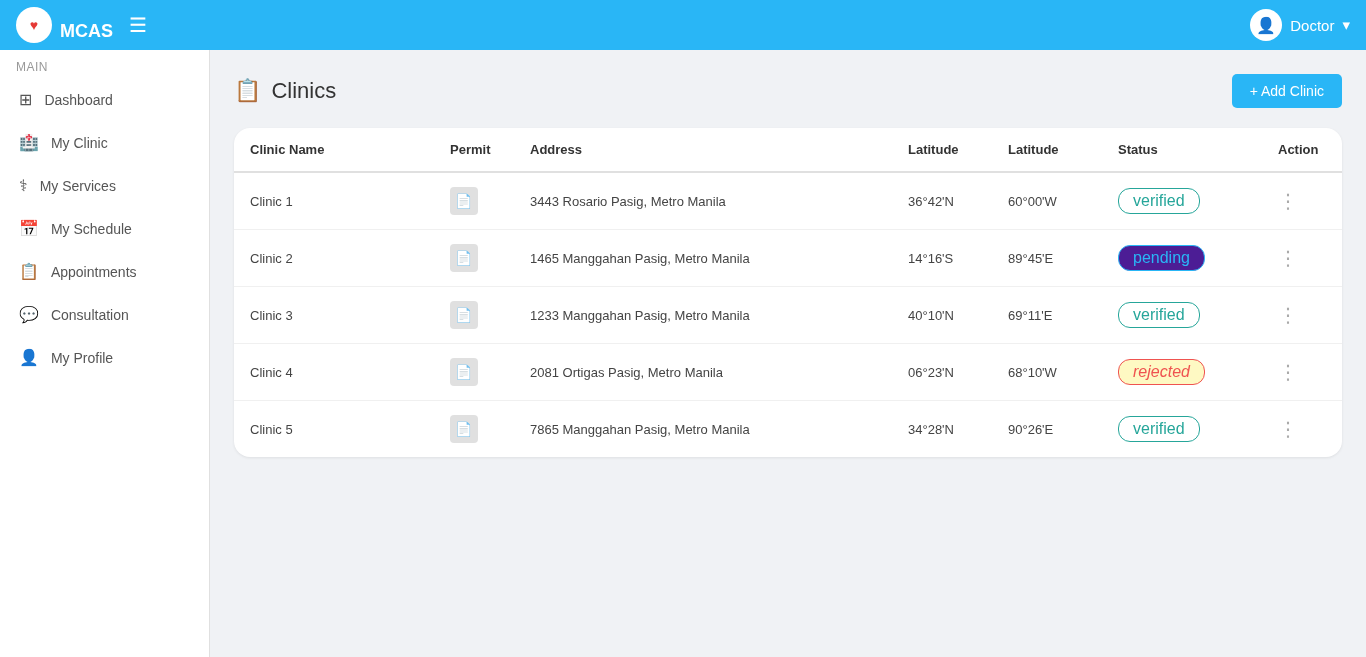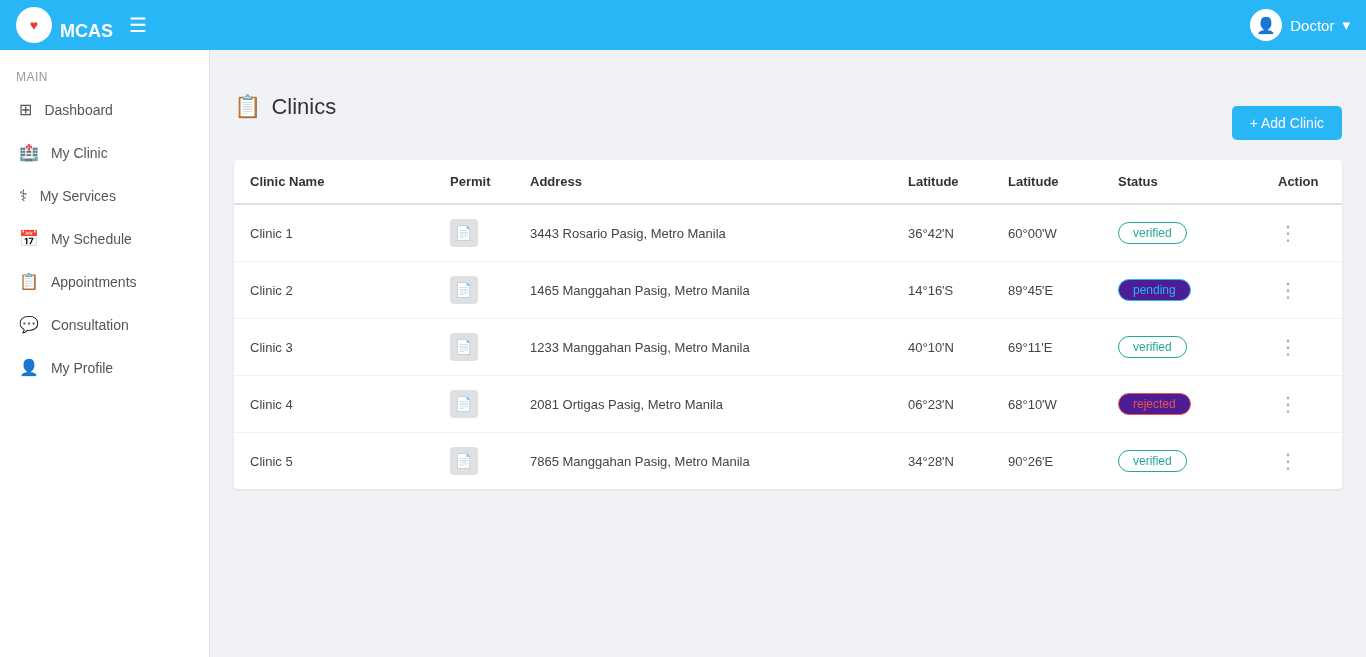--- a/index.html
+++ b/index.html
@@ -33,21 +33,20 @@
 
     
     .layout { display: flex; flex: 1; overflow: hidden; }
 
     
     .sidebar {
       width: 210px;
       background: #fff;
       border-right: 1px solid #e0e0e0;
       flex-shrink: 0;
-      padding-top: 10px;
     }
     .sidebar-section-label {
       padding: 10px 16px 4px;
       font-size: 12px;
       color: #999;
       text-transform: uppercase;
       letter-spacing: 0.5px;
     }
     .sidebar-item {
       display: flex;
@@ -83,27 +82,26 @@
       background: #29b6f6;
       color: #fff;
       border: none;
       padding: 9px 18px;
       border-radius: 5px;
       font-size: 14px;
       cursor: pointer;
       display: flex;
       align-items: center;
       gap: 6px;
-      margin-top: 32px;
     }
 
     
     .table-container {
       background: #fff;
-      border-radius: 4px;
+      border-radius: 16px;
       box-shadow: 0 1px 3px rgba(0,0,0,0.08);
       overflow: hidden;
     }
     table { width: 100%; border-collapse: collapse; }
     thead tr { border-bottom: 2px solid #e0e0e0; }
     thead th {
       text-align: left;
       padding: 14px 16px;
       font-size: 13px;
       font-weight: 600;
@@ -125,27 +123,27 @@
       display: inline-flex;
       align-items: center;
       justify-content: center;
       font-size: 14px;
     }
 
     .status-badge {
       display: inline-block;
       padding: 3px 14px;
       border-radius: 12px;
-      font-size: 12px;
+      font-size: 16px;
       font-weight: 500;
       border: 1.5px solid;
     }
     .status-verified { color: #26a69a; border-color: #26a69a; background: #fff; }
     .status-pending { color: #29b6f6; border-color: #29b6f6; background: #4c1d95; }
-    .status-rejected { color: #ef5350; border-color: #ef5350; background: #4c1d95; }
+    .status-rejected { color: #ef5350; border-color: #ef5350; background: #fef9c3; font-style: italic; }
 
     .action-dots { color: #aaa; font-size: 20px; cursor: pointer; letter-spacing: 1px; }
 
     .col-name { width: 200px; }
     .col-permit { width: 80px; }
     .col-address { }
     .col-lat { width: 100px; }
     .col-lng { width: 110px; }
     .col-status { width: 160px; }
     .col-action { width: 80px; }

